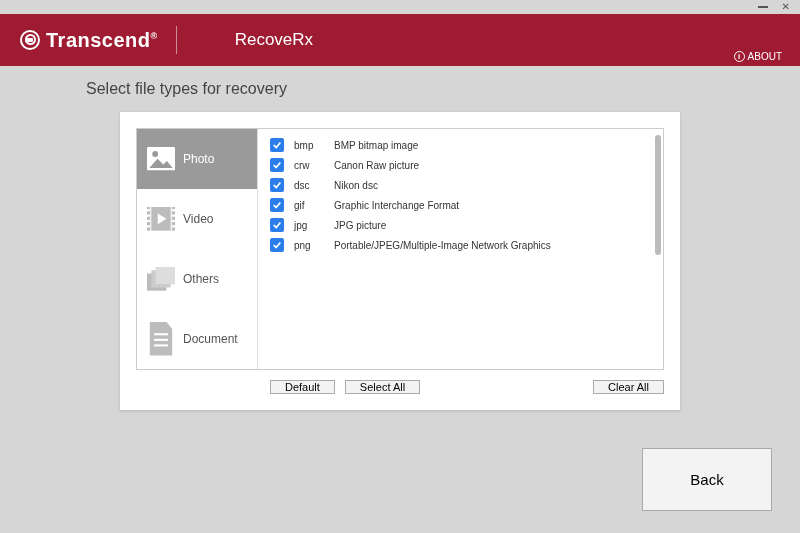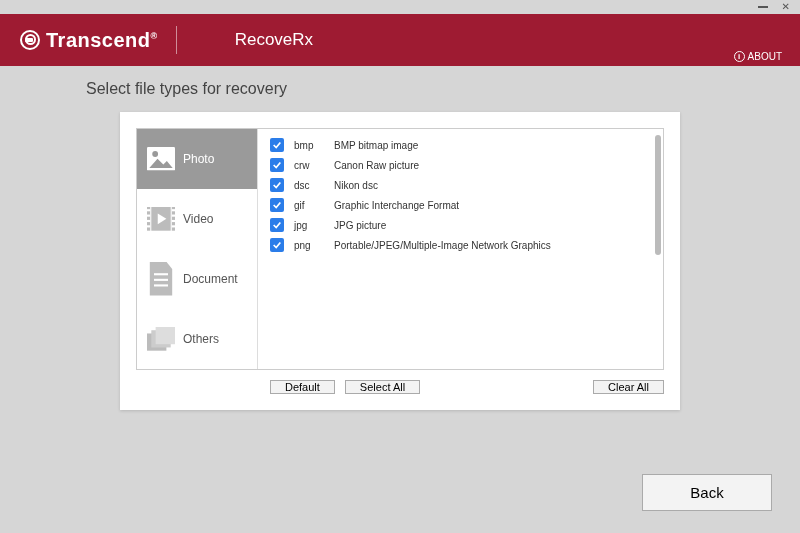--- a/index.html
+++ b/index.html
@@ -30,21 +30,21 @@
   .file-row { display: flex; align-items: center; padding: 3px 12px; font-size: 10px; }
   .chk { width: 14px; height: 14px; background: #2b7de9; border-radius: 2px; display: flex; align-items: center; justify-content: center; margin-right: 10px; }
   .chk svg { width: 10px; height: 10px; }
   .ext { width: 40px; color: #333; }
   .desc { color: #333; }
   .scrollbar { position: absolute; right: 2px; top: 6px; width: 6px; height: 120px; background: #bbb; border-radius: 3px; }
   .btn-row { display: flex; gap: 10px; padding: 10px 0 0 134px; }
   .btn-row .spacer { flex: 1; }
   .small-btn { border: 1px solid #aaa; background: #f3f3f3; font-size: 11px; padding: 0 14px; cursor: pointer; }
   .footer { position: absolute; bottom: 22px; right: 28px; display: flex; gap: 16px; }
-  .big-btn { border: 1px solid #aaa; background: #f3f3f3; font-size: 15px; width: 130px; padding: 9px 0; cursor: pointer; text-align: center; margin-left: 8px; }
+  .big-btn { border: 1px solid #aaa; background: #f3f3f3; font-size: 15px; width: 130px; padding: 22px 0; cursor: pointer; text-align: center; margin-left: 8px; }
 </style>
 </head>
 <body>
 
 <div class="titlebar">
   <div class="tb-btn"></div>
   <div class="tb-x">✕</div>
 </div>
 
 <div class="header">
@@ -91,38 +91,38 @@
               <rect x="23" y="12" width="3" height="2" fill="#fff"></rect>
               <rect x="23" y="17" width="3" height="2" fill="#fff"></rect>
               <rect x="4" y="0" width="18" height="22" fill="#bcbcbc"></rect>
               <path d="M10 6 L18 11 L10 16 Z" fill="#fff"></path>
             </svg>
         </span>
         <span>Video</span>
       </div>
       <div class="tab">
         <span class="tab-icon">
+          <svg viewBox="0 0 26 22">
+              <rect x="0" y="6" width="18" height="16" fill="#bcbcbc"></rect>
+              <rect x="4" y="3" width="18" height="16" fill="#ccc"></rect>
+              <rect x="8" y="0" width="18" height="16" fill="#ddd"></rect>
+            </svg>
+        </span>
+        <span>Others</span>
+      </div>
+      <div class="tab">
+        <span class="tab-icon">
           <svg viewBox="0 0 20 24">
               <path d="M2 0 L14 0 L18 5 L18 24 L2 24 Z" fill="#bcbcbc"></path>
               <rect x="5" y="8" width="10" height="1.5" fill="#fff"></rect>
               <rect x="5" y="12" width="10" height="1.5" fill="#fff"></rect>
               <rect x="5" y="16" width="10" height="1.5" fill="#fff"></rect>
             </svg>
         </span>
         <span>Document</span>
-      </div>
-      <div class="tab">
-        <span class="tab-icon">
-          <svg viewBox="0 0 26 22">
-              <rect x="0" y="6" width="18" height="16" fill="#bcbcbc"></rect>
-              <rect x="4" y="3" width="18" height="16" fill="#ccc"></rect>
-              <rect x="8" y="0" width="18" height="16" fill="#ddd"></rect>
-            </svg>
-        </span>
-        <span>Others</span>
       </div>
     </div>
     <div class="file-list-wrap">
       <div class="file-list" id="file-list">
           <div class="file-row">
             <span class="chk">
               <svg viewBox="0 0 12 12">
                 <path d="M2 6 L5 9 L10 3" stroke="#fff" stroke-width="2" fill="none"></path>
               </svg>
             </span>

